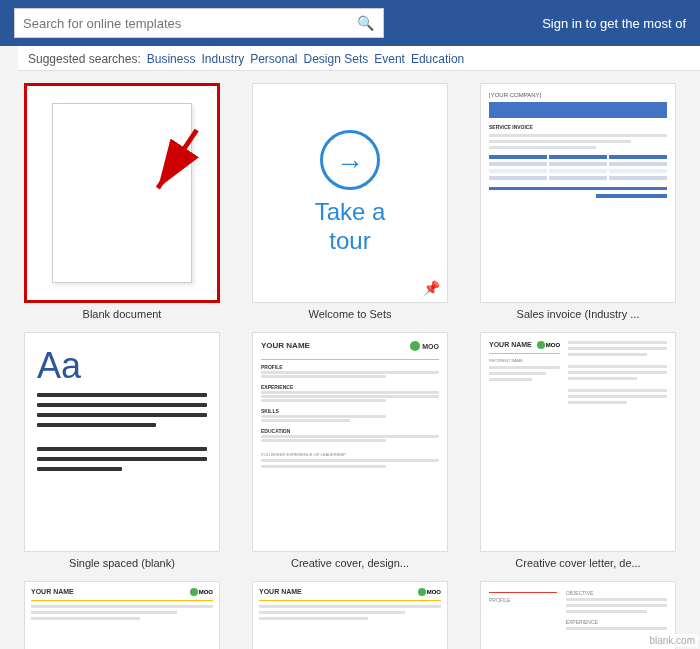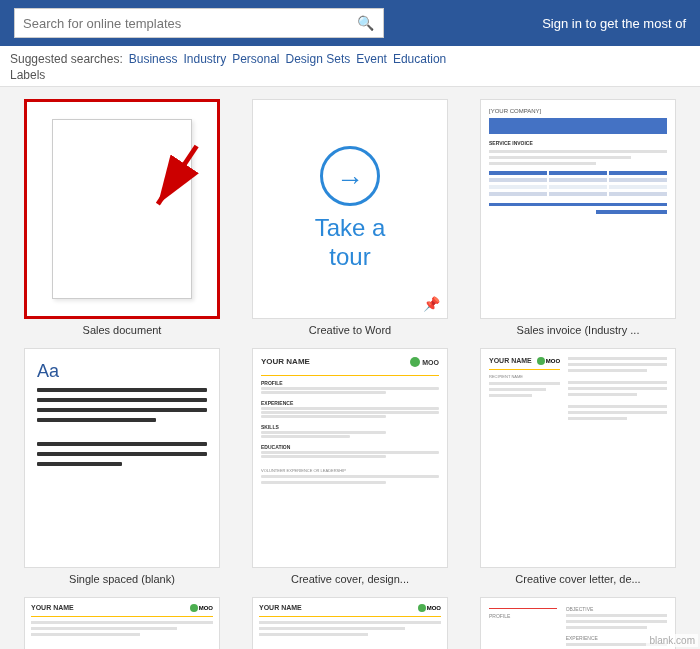--- a/index.html
+++ b/index.html
@@ -42,20 +42,21 @@
     .sign-in-text {
       color: white;
       font-size: 13px;
     }
 
     
     .suggested-area {
       background: white;
       padding: 6px 14px 4px 10px;
       border-bottom: 1px solid #e0e0e0;
+      margin-left: 18px;
     }
     .suggested-row {
       display: flex;
       align-items: center;
       gap: 6px;
       font-size: 12px;
       color: #555;
     }
     .suggested-label {
       color: #555;
@@ -174,21 +175,21 @@
     
     .single-spaced-thumb {
       background: white;
       padding: 12px;
       justify-content: flex-start;
       align-items: flex-start;
       flex-direction: column;
       gap: 6px;
     }
     .aa-text {
-      font-size: 18px;
+      font-size: 36px;
       color: #2b579a;
       font-weight: 400;
     }
     .ss-line {
       width: 100%;
       height: 4px;
       background: #333;
       border-radius: 1px;
     }
     .ss-line.short { width: 70%; }
@@ -327,49 +328,48 @@
 <div class="suggested-area">
   <div class="suggested-row">
     <span class="suggested-label">Suggested searches:</span>
     <a class="suggested-link">Business</a>
     <a class="suggested-link">Industry</a>
     <a class="suggested-link">Personal</a>
     <a class="suggested-link">Design Sets</a>
     <a class="suggested-link">Event</a>
     <a class="suggested-link">Education</a>
   </div>
-  <div class="labels-row">Labels</div>
 </div>
 
 <div class="main">
   <div class="template-grid">
 
     <div class="template-item">
       <div class="template-thumb blank-doc-thumb">
         <div class="blank-doc-inner"></div>
 
         <svg class="arrow-overlay" viewBox="0 0 196 220">
           <defs>
             <marker id="arrowhead" markerWidth="10" markerHeight="7" refX="10" refY="3.5" orient="auto">
               <polygon points="0 0, 10 3.5, 0 7" fill="#cc0000"></polygon>
             </marker>
           </defs>
           <line x1="175" y1="45" x2="135" y2="105" stroke="#cc0000" stroke-width="5" marker-end="url(#arrowhead)"></line>
         </svg>
       </div>
-      <span class="template-label">Sales document</span>
+      <span class="template-label">Blank document</span>
     </div>
 
     <div class="template-item">
       <div class="template-thumb tour-thumb">
         <div class="tour-circle">→</div>
         <div class="tour-text">Take a<br>tour</div>
         <span class="tour-pin">📌</span>
       </div>
-      <span class="template-label">Creative to Word</span>
+      <span class="template-label">Welcome to Sets</span>
     </div>
 
     <div class="template-item">
       <div class="template-thumb invoice-thumb" style="flex-direction:column; align-items:flex-start; justify-content:flex-start; padding:8px; gap:2px;">
         <div style="font-size:6px; color:#555; margin-bottom:2px;">[YOUR COMPANY]</div>
         <div style="width:100%; height:16px; background:#4472c4; margin-bottom:4px;"></div>
         <div style="font-size:5px; color:#333; font-weight:bold; margin-bottom:2px;">SERVICE INVOICE</div>
         <div style="width:100%; height:3px; background:#e0e0e0; margin-bottom:1px;"></div>
         <div style="width:80%; height:3px; background:#e0e0e0; margin-bottom:1px;"></div>
         <div style="width:60%; height:3px; background:#e0e0e0; margin-bottom:4px;"></div>

